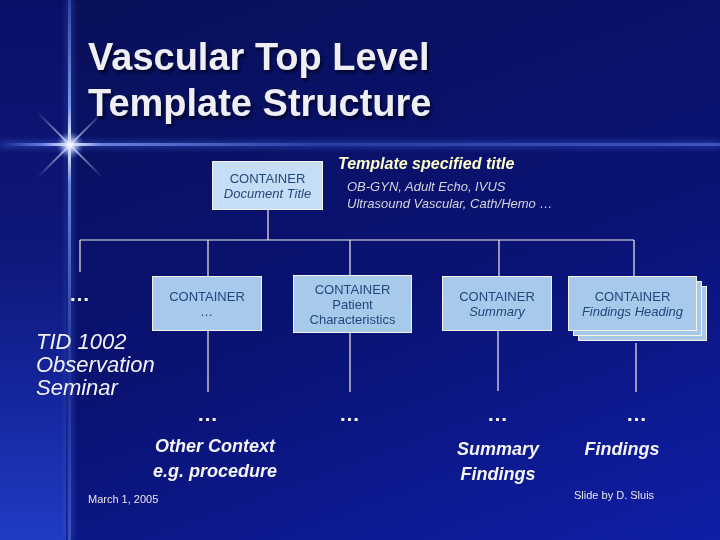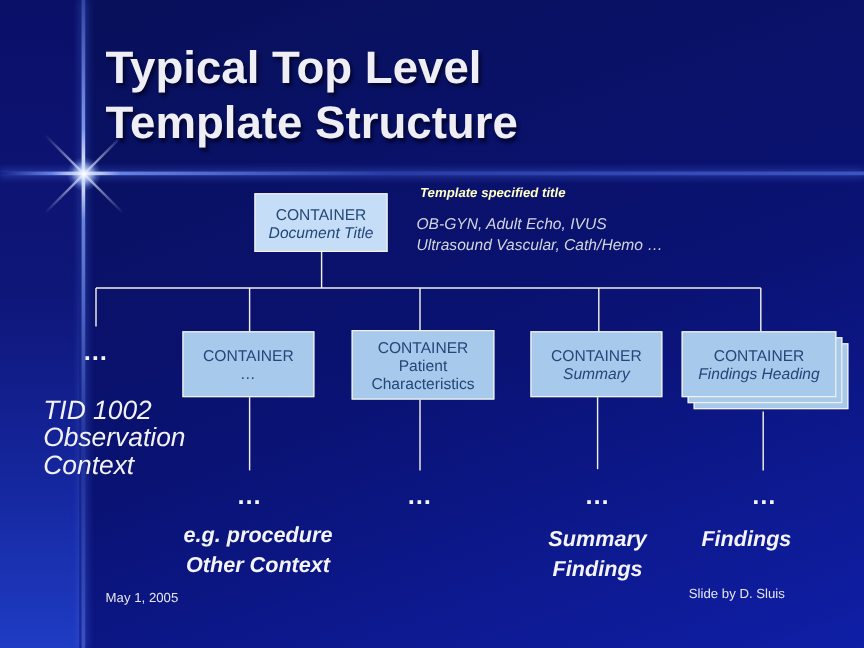--- a/index.html
+++ b/index.html
@@ -78,22 +78,22 @@
     position:absolute; font-style:italic; color:#f2f2f6;
     font-size:22px; line-height:23px;
   }
   .bottom-label {
     position:absolute; font-style:italic; font-weight:700; color:#f4f4f8;
     font-size:18px; line-height:25px; text-align:center;
   }
 
   
   .note-heading {
-    position:absolute; left:350px; top:155px;
-    font-size:11px; font-weight:700; font-style:italic; color:#ffffc8;
+    position:absolute; left:338px; top:155px;
+    font-size:16px; font-weight:700; font-style:italic; color:#ffffc8;
   }
   .note-body {
     position:absolute; left:347px; top:178px;
     font-size:13px; line-height:17px; font-style:italic; color:#d2d5de;
   }
 
   
   .footer-text { position:absolute; font-size:11px; color:#e6e6ec; }
   .footer-date   { left:88px;  top:493px; }
   .footer-center { left:280px; top:496px; width:200px; text-align:center; }
@@ -105,21 +105,21 @@
 <div class="slide">
 
   <div class="left-band"></div>
   <div class="beam-v"></div>
   <div class="beam-h"></div>
   <div class="cross-ray ray-a"></div>
   <div class="cross-ray ray-b"></div>
   <div class="cross-glow"></div>
 
   <div class="title">
-    <div>Typical Top Level</div>
+    <div>Vascular Top Level</div>
     <div>Template Structure</div>
   </div>
 
   <div class="note-heading">Template specified title</div>
   <div class="note-body">
     <div>OB-GYN, Adult Echo, IVUS</div>
     <div>Ultrasound Vascular, Cath/Hemo …</div>
   </div>
 
   <svg class="connectors" width="720" height="540">
@@ -164,34 +164,34 @@
   <div class="stack-shadow" style="left:578px; top:286px; width:129px; height:55px;"></div>
   <div class="stack-shadow" style="left:573px; top:281px; width:129px; height:55px;"></div>
   <div class="node node-child" style="left:568px; top:276px; width:129px; height:55px;">
     <div>CONTAINER</div>
     <div class="italic">Findings Heading</div>
   </div>
 
   <div class="side-note" style="left:36px; top:330px;">
     <div>TID 1002</div>
     <div>Observation</div>
-    <div>Context</div>
+    <div>Seminar</div>
   </div>
 
   <div class="dots" style="left:186px; top:404px;">…</div>
   <div class="dots" style="left:328px; top:404px;">…</div>
   <div class="dots" style="left:476px; top:404px;">…</div>
   <div class="dots" style="left:615px; top:404px;">…</div>
 
   <div class="bottom-label" style="left:125px; top:434px; width:180px;">
+    <div>Other Context</div>
     <div>e.g. procedure</div>
-    <div>Other Context</div>
   </div>
   <div class="bottom-label" style="left:408px; top:437px; width:180px;">
     <div>Summary</div>
     <div>Findings</div>
   </div>
   <div class="bottom-label" style="left:562px; top:437px; width:120px;">Findings</div>
 
-  <div class="footer-text footer-date">May 1, 2005</div>
+  <div class="footer-text footer-date">March 1, 2005</div>
   <div class="footer-text footer-credit">Slide by D. Sluis</div>
 
 </div>
 
 </body></html>

